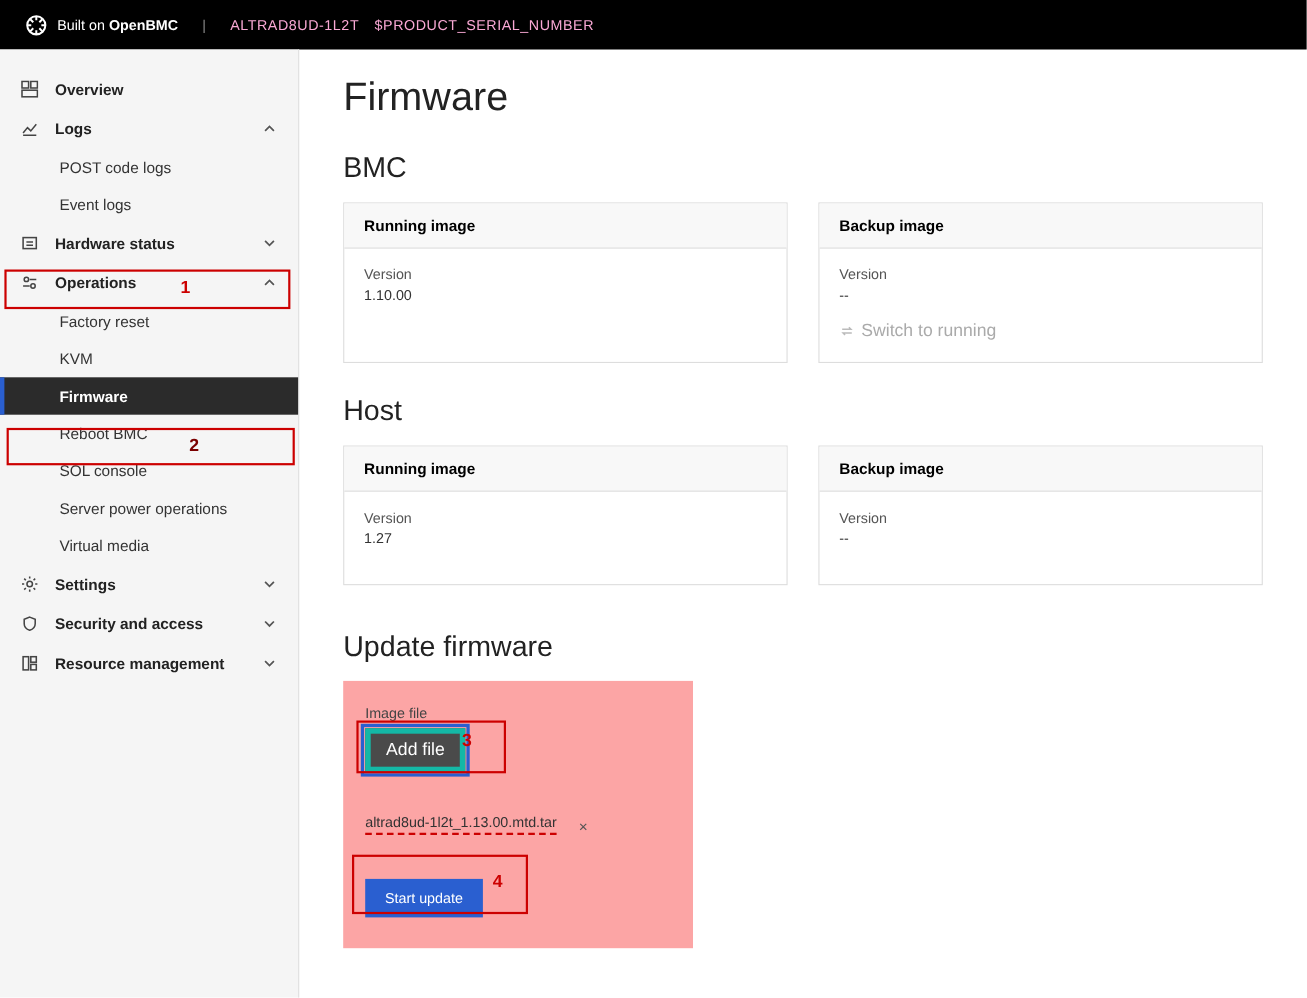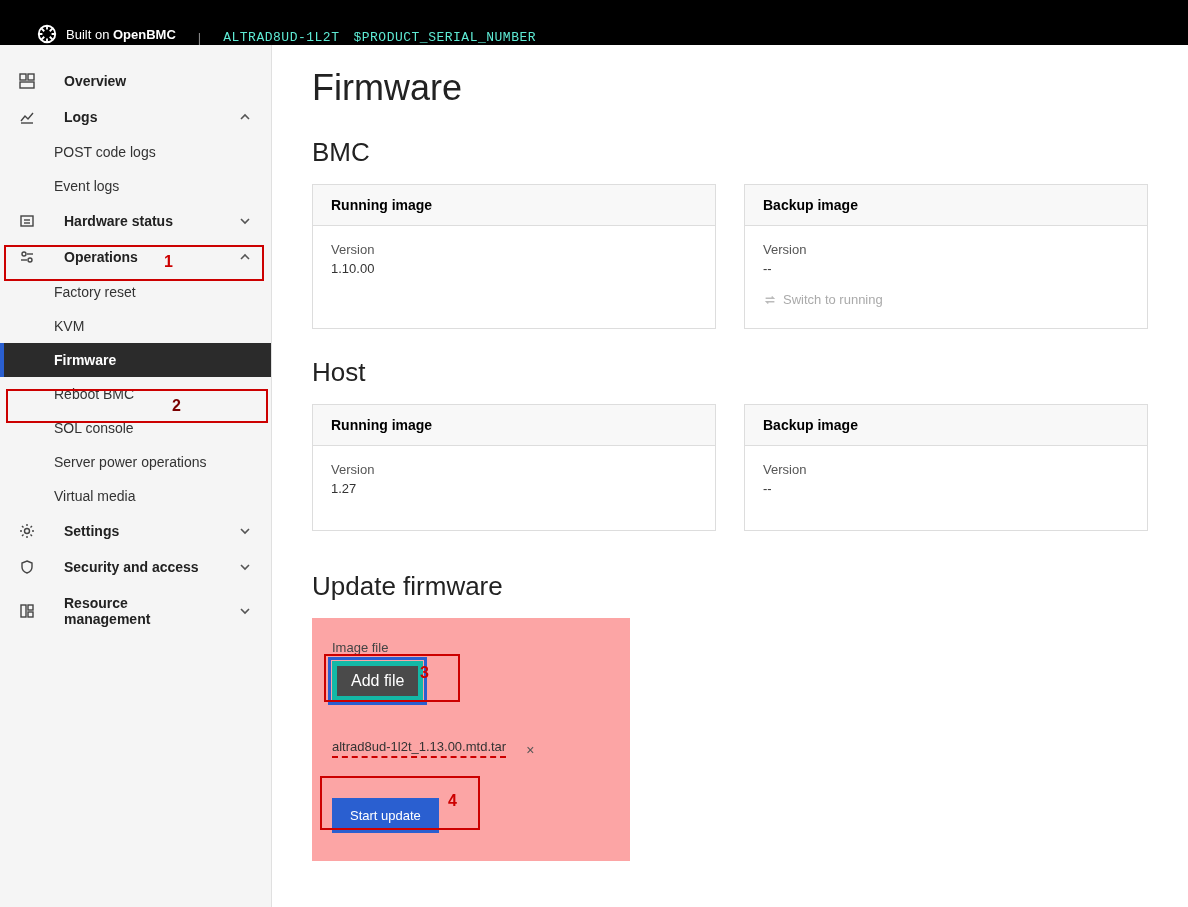--- a/index.html
+++ b/index.html
@@ -1,42 +1,42 @@
 <!DOCTYPE html>
 <html><head>
 <meta charset="utf-8">
 <style>
 * { box-sizing: border-box; margin: 0; padding: 0; }
 html, body { width: 1188px; height: 907px; font-family: "Segoe UI", Arial, sans-serif; background: #fff; overflow: hidden; }
-.header { background: #000; color: #fff; height: 45px; display: flex; align-items: flex-end; padding: 0 36px; font-size: 13px; }
+.header { background: #000; color: #fff; height: 45px; display: flex; align-items: center; padding: 0 22px; font-size: 13px; }
 .header .logo { display: flex; align-items: center; gap: 8px; }
 .header .logo-icon { width: 22px; height: 22px; }
 .header .sep { margin: 0 22px; color: #888; }
-.header .info { color: #5eead4; letter-spacing: 0.5px; font-family: Liberation Mono, monospace; }
+.header .info { color: #f9a8d4; letter-spacing: 0.5px; }
 .layout { display: flex; height: calc(907px - 45px); }
 .sidebar { width: 272px; background: #f5f5f5; border-right: 1px solid #e0e0e0; padding-top: 18px; height: 100%; position: relative; }
-.nav-item { display: flex; align-items: center; padding: 10px 18px; font-size: 14px; color: #222; cursor: pointer; gap: 28px; justify-content: flex-end; }
+.nav-item { display: flex; align-items: center; padding: 10px 18px; font-size: 14px; color: #222; cursor: pointer; gap: 14px; justify-content: flex-end; }
 .nav-item .nav-icon { width: 18px; display: flex; justify-content: center; color: #444; }
 .nav-item .label { flex: 1; }
 .nav-item.bold .label { font-weight: 600; }
 .nav-item .chev { width: 14px; color: #555; }
 .sub-item { display: flex; align-items: center; padding: 9px 18px 9px 54px; font-size: 14px; color: #333; cursor: pointer; }
 .sub-item.active { background: #2b2b2b; color: #fff; font-weight: 600; border-left: 4px solid #2a5fd0; padding-left: 50px; }
 .red-box { position: absolute; border: 2px solid #c00; pointer-events: none; }
 .red-num { position: absolute; color: #c00; font-weight: 700; font-size: 16px; }
 .red-num.dark { color: #7a0000; }
 .main { flex: 1; padding: 22px 40px; overflow: auto; }
 h1.page-title { font-size: 36px; font-weight: 400; margin-bottom: 28px; color: #222; }
 h2.section { font-size: 26px; font-weight: 400; margin: 12px 0 16px; color: #222; }
 .card-row { display: flex; gap: 28px; margin-bottom: 12px; }
 .card { flex: 1; border: 1px solid #ddd; }
 .card-header { background: #f8f8f8; border-bottom: 1px solid #ddd; padding: 12px 18px; font-weight: 600; font-size: 14px; }
 .card-body { padding: 16px 18px 34px; font-size: 13px; color: #333; }
 .card-body .caption { color: #555; margin-bottom: 4px; }
-.card-link-disabled { color: #aaa; font-size: 13px; display: inline-flex; align-items: center; gap: 6px; margin-top: 16px; }
+.card-link-disabled { color: #aaa; font-size: 16px; display: inline-flex; align-items: center; gap: 6px; margin-top: 16px; }
 .update-panel { background: #fca5a5; padding: 22px 20px 28px; width: 318px; margin-top: 12px; position: relative; }
 .update-panel .caption { font-size: 13px; color: #444; margin-bottom: 6px; }
 .add-file-btn { display: inline-block; background: #4a4a4a; color: #fff; border: 5px solid #14b8a6; padding: 6px 14px; font-size: 16px; outline: 3px solid #2a5fd0; outline-offset: 1px; cursor: pointer; }
 .file-row { display: flex; align-items: flex-end; margin-top: 38px; gap: 20px; }
 .file-name { font-size: 13px; color: #333; border-bottom: 2px dashed #c00; padding-bottom: 2px; }
 .file-clear { font-family: Arial; color: #555; cursor: pointer; font-size: 14px; }
 .start-btn { display: inline-block; background: #2a5fd0; color: #fff; border: none; padding: 10px 18px; font-size: 13px; margin-top: 40px; cursor: pointer; }
 svg { display: block; }
 </style>
 </head>

